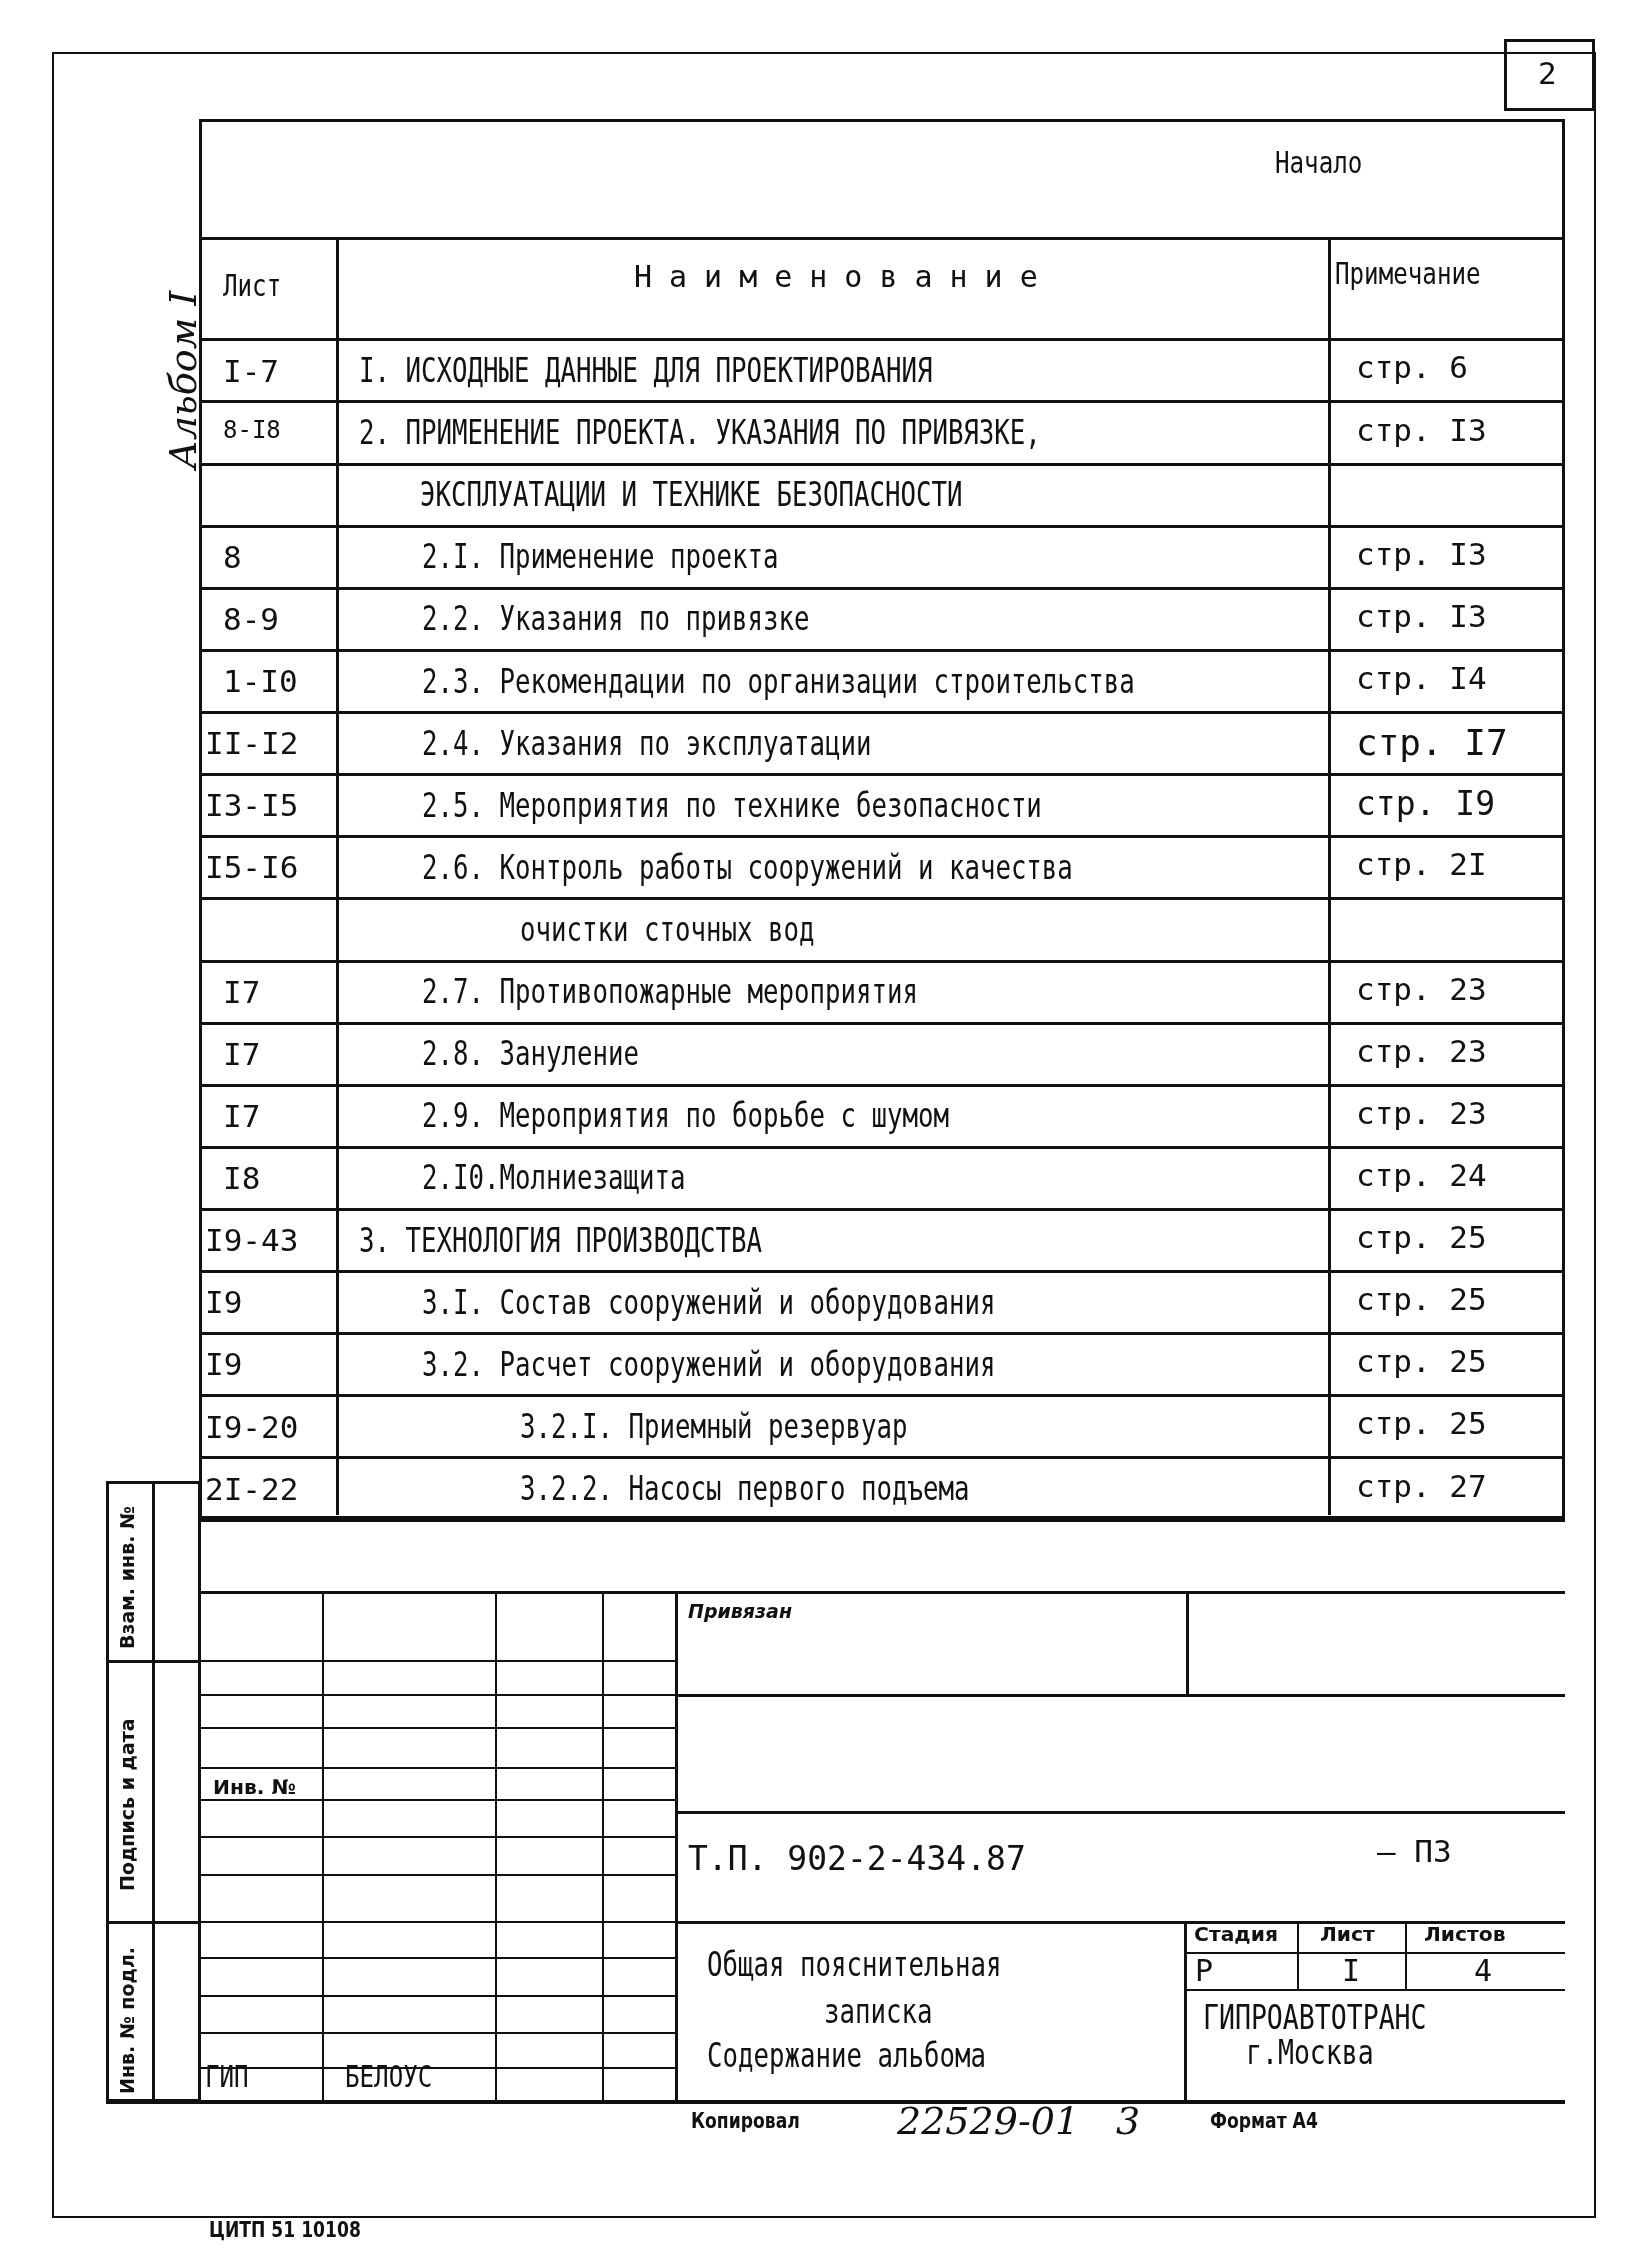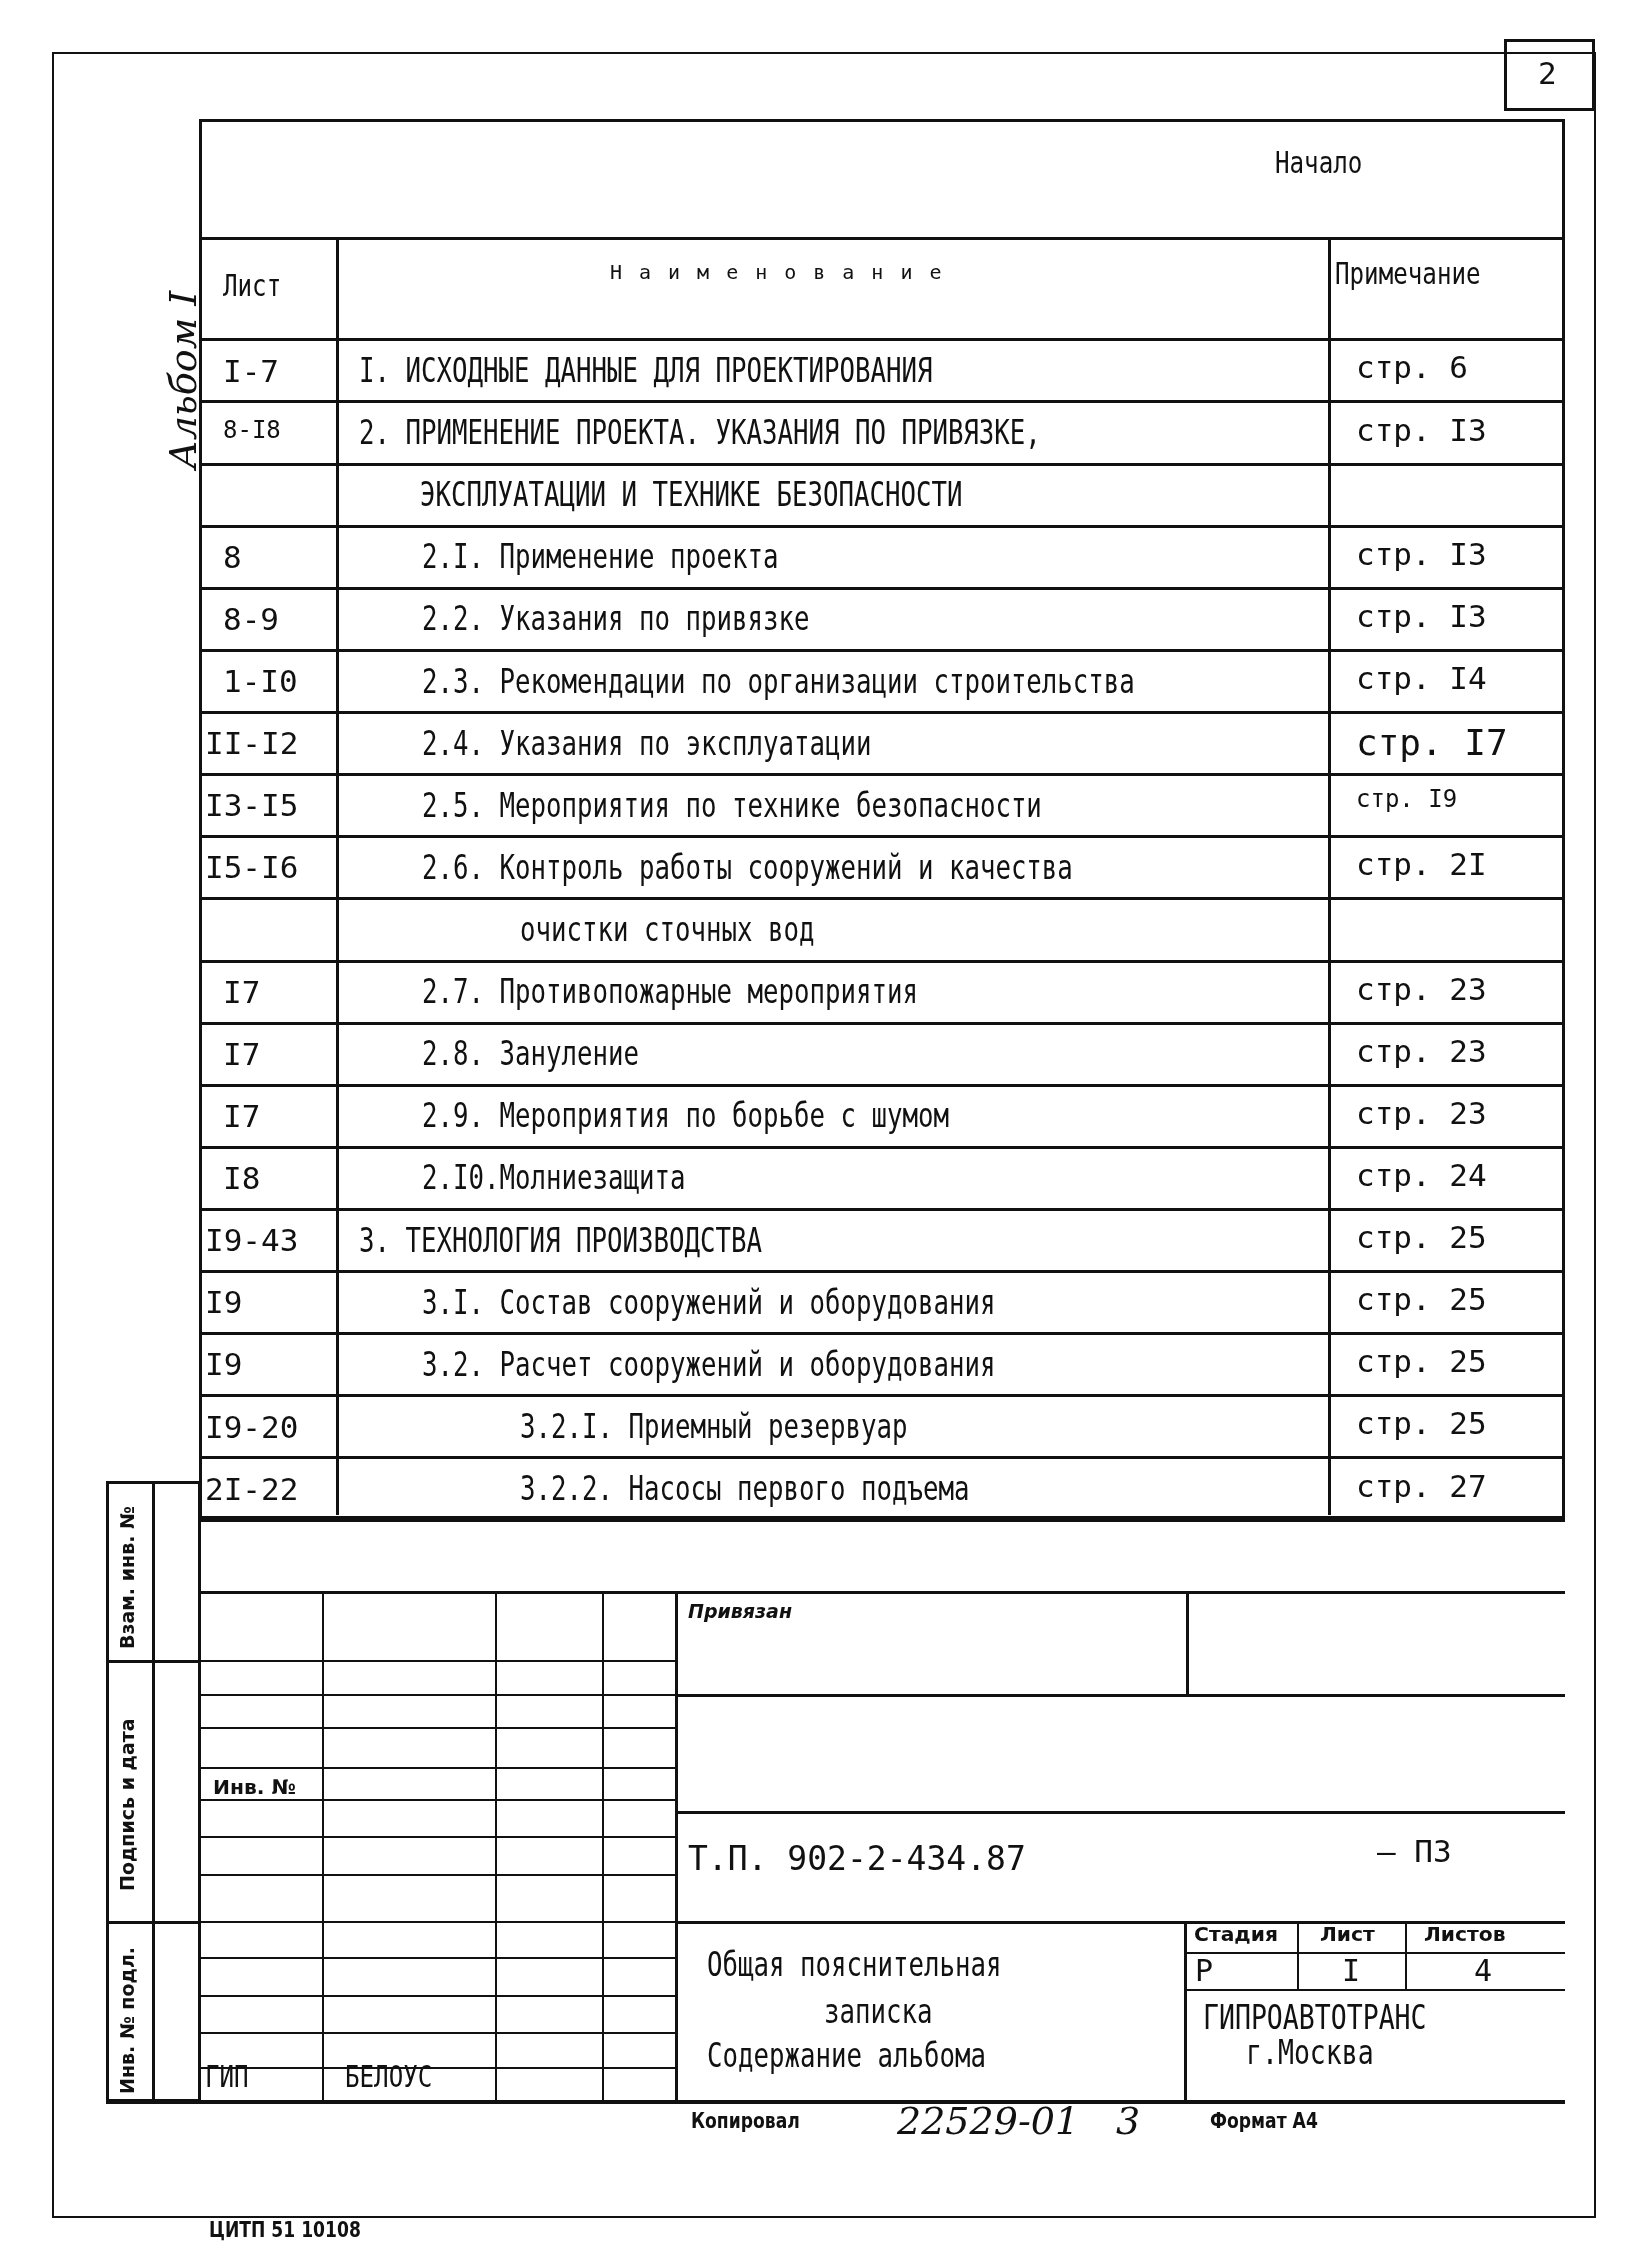--- a/index.html
+++ b/index.html
@@ -29,21 +29,21 @@
 <div class="vert hand" style="left:161px; top:469px; font-size:38px;">Альбом I</div>
 
 <div class="abs frame" style="left:199px; top:119px; width:1366px; height:1400px;"></div>
 
 <div class="txt mono narrow" style="left:1275px; top:147px; font-size:31px;">Начало</div>
 <div class="hl" style="left:199px; width:1366px; top:237px;"></div>
 
 <div class="vl" style="left:336px; top:237px; height:1278px;"></div>
 <div class="vl" style="left:1328px; top:237px; height:1278px;"></div>
 <div class="txt mono narrow" style="left:223px; top:270px;">Лист</div>
-<div class="txt mono spaced" style="left:610px; top:262px; font-size:20px;text-align:right;">Наименование</div>
+<div class="txt mono spaced" style="left:634px; top:262px; font-size:30px;text-align:right;">Наименование</div>
 <div class="txt mono narrow" style="left:1335px; top:258px;">Примечание</div>
 <div class="hl" style="left:199px; width:1366px; top:338px;"></div>
 
 <div id="rows">
     <div>
       <div class="txt mono" style="left:223px; top:356px; font-size:31px;">I-7</div>
       <div class="txt mono narrow" style="left:359px; top:354px; font-size:33px;">I. ИСХОДНЫЕ ДАННЫЕ  ДЛЯ ПРОЕКТИРОВАНИЯ</div>
       <div class="txt mono" style="left:1356px; top:352px; font-size:31px;">стр.  6</div>
       <div class="hl" style="left:199px; width:1366px; top:400px;"></div>
     </div>
@@ -79,21 +79,21 @@
     </div>
     <div>
       <div class="txt mono" style="left:205px; top:728px; font-size:31px;">II-I2</div>
       <div class="txt mono narrow" style="left:422px; top:727px; font-size:33px;">2.4. Указания по эксплуатации</div>
       <div class="txt mono" style="left:1356px; top:725px; font-size:36px;">стр. I7</div>
       <div class="hl" style="left:199px; width:1366px; top:773px;"></div>
     </div>
     <div>
       <div class="txt mono" style="left:205px; top:790px; font-size:31px;">I3-I5</div>
       <div class="txt mono narrow" style="left:422px; top:789px; font-size:33px;">2.5. Мероприятия по технике безопасности</div>
-      <div class="txt mono" style="left:1356px; top:787px; font-size:24px;">стр. I9</div>
+      <div class="txt mono" style="left:1356px; top:787px; font-size:33px;">стр. I9</div>
       <div class="hl" style="left:199px; width:1366px; top:835px;"></div>
     </div>
     <div>
       <div class="txt mono" style="left:205px; top:852px; font-size:31px;">I5-I6</div>
       <div class="txt mono narrow" style="left:422px; top:851px; font-size:33px;">2.6. Контроль работы сооружений и качества</div>
       <div class="txt mono" style="left:1356px; top:849px; font-size:31px;">стр. 2I</div>
       <div class="hl" style="left:199px; width:1366px; top:897px;"></div>
     </div>
     <div>
       <div class="txt mono" style="left:223px; top:915px; font-size:31px;"></div>

